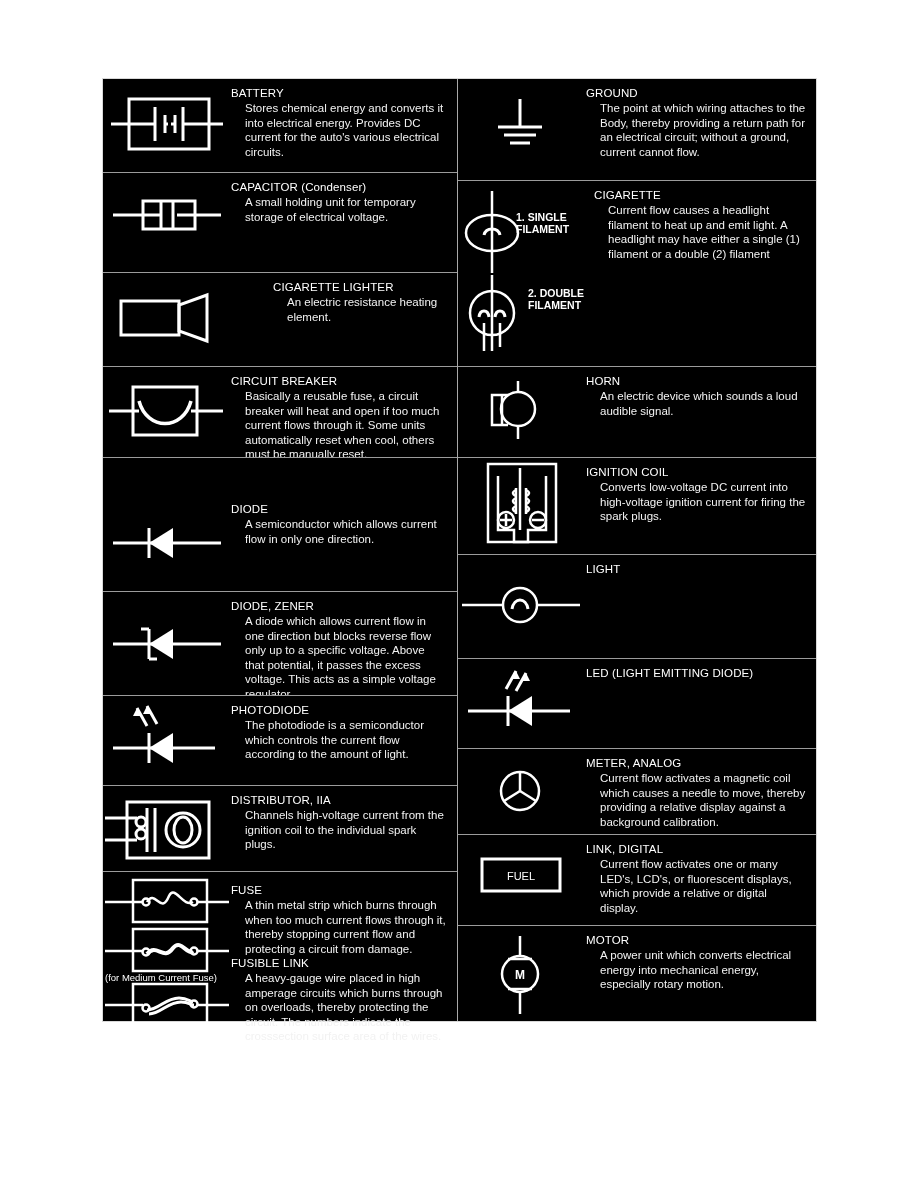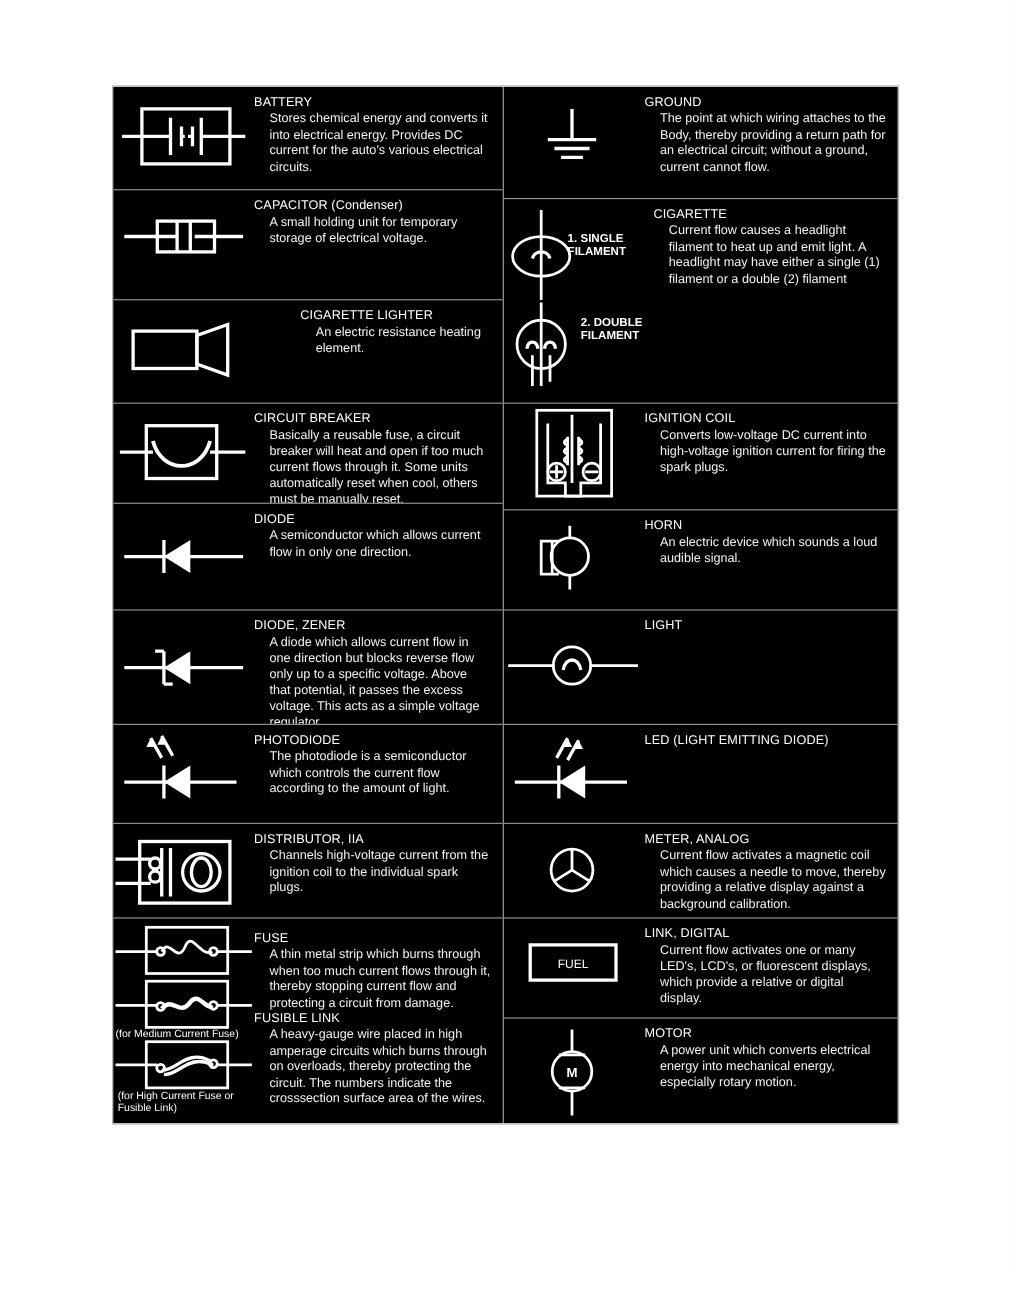--- a/index.html
+++ b/index.html
@@ -142,21 +142,21 @@
               <path d="M36 34 C 44 64, 80 64, 88 34" stroke-width="3.5"></path>
             </g>
           </svg>
         </div>
         <div class="txt">
           <div class="ttl">CIRCUIT BREAKER</div>
           <div class="desc">Basically a reusable fuse, a circuit breaker will heat and open if too much current flows through it. Some units automatically reset when cool, others must be manually reset.</div>
         </div>
       </div>
 
-      <div class="row" style="height:97px;">
+      <div class="row" style="height:97px;margin-top:37px;">
         <div class="sym">
           <svg width="128" height="97" viewBox="0 0 128 97">
             <g stroke="#fff" fill="none" stroke-width="3">
               <line x1="10" y1="48" x2="118" y2="48"></line>
               <line x1="46" y1="33" x2="46" y2="63"></line>
             </g>
             <polygon points="70,33 70,63 46,48" fill="#fff"></polygon>
           </svg>
         </div>
         <div class="txt">
@@ -312,20 +312,38 @@
               <line x1="34" y1="2" x2="34" y2="78"></line>
               <line x1="26" y1="50" x2="26" y2="78"></line>
               <line x1="42" y1="50" x2="42" y2="74"></line>
               <path d="M21 44 C 22 36, 30 36, 31 44" stroke-width="3"></path>
               <path d="M37 44 C 38 36, 46 36, 47 44" stroke-width="3"></path>
             </g>
           </svg>
         </div>
         <div class="sublbl" style="left:70px;top:14px;width:70px;">2. DOUBLE FILAMENT</div>
         <div class="txt"></div>
+      </div>
+
+      <div class="row" style="height:91px;">
+        <div class="sym">
+          <svg width="128" height="91" viewBox="0 0 128 91">
+            <g stroke="#fff" fill="none" stroke-width="2.5">
+              <circle cx="60" cy="42" r="17"></circle>
+              <line x1="60" y1="14" x2="60" y2="26"></line>
+              <line x1="60" y1="58" x2="60" y2="72"></line>
+              <polyline points="50,28 34,28 34,58 50,58"></polyline>
+              <line x1="44" y1="28" x2="44" y2="58"></line>
+            </g>
+          </svg>
+        </div>
+        <div class="txt">
+          <div class="ttl">HORN</div>
+          <div class="desc">An electric device which sounds a loud audible signal.</div>
+        </div>
       </div>
 
       <div class="row" style="height:97px;">
         <div class="sym">
           <svg width="128" height="97" viewBox="0 0 128 97">
             <g stroke="#fff" fill="none" stroke-width="2.5">
               <rect x="30" y="6" width="68" height="78"></rect>
               <path d="M40 18 L40 72 L56 72 L56 84 L70 84 L70 72 L88 72 L88 18"></path>
               <line x1="62" y1="10" x2="62" y2="72"></line>
               <line x1="58" y1="30" x2="58" y2="56"></line>
@@ -339,38 +357,20 @@
               <line x1="74" y1="62" x2="86" y2="62"></line>
             </g>
           </svg>
         </div>
         <div class="txt">
           <div class="ttl">IGNITION COIL</div>
           <div class="desc">Converts low-voltage DC current into high-voltage ignition current for firing the spark plugs.</div>
         </div>
       </div>
 
-      <div class="row" style="height:91px;">
-        <div class="sym">
-          <svg width="128" height="91" viewBox="0 0 128 91">
-            <g stroke="#fff" fill="none" stroke-width="2.5">
-              <circle cx="60" cy="42" r="17"></circle>
-              <line x1="60" y1="14" x2="60" y2="26"></line>
-              <line x1="60" y1="58" x2="60" y2="72"></line>
-              <polyline points="50,28 34,28 34,58 50,58"></polyline>
-              <line x1="44" y1="28" x2="44" y2="58"></line>
-            </g>
-          </svg>
-        </div>
-        <div class="txt">
-          <div class="ttl">HORN</div>
-          <div class="desc">An electric device which sounds a loud audible signal.</div>
-        </div>
-      </div>
-
       <div class="row" style="height:104px;">
         <div class="sym">
           <svg width="128" height="104" viewBox="0 0 128 104">
             <g stroke="#fff" fill="none" stroke-width="2.5">
               <circle cx="62" cy="50" r="17"></circle>
               <line x1="4" y1="50" x2="46" y2="50"></line>
               <line x1="78" y1="50" x2="122" y2="50"></line>
               <path d="M54 54 C 56 42, 68 42, 70 54" stroke-width="3"></path>
             </g>
           </svg>

